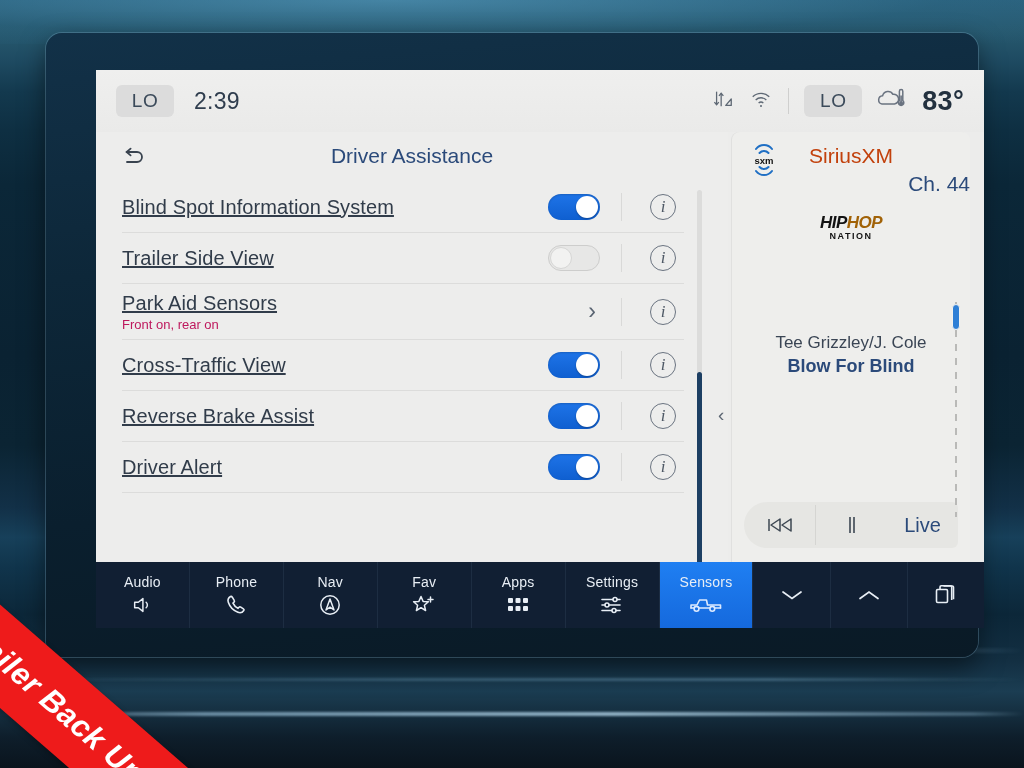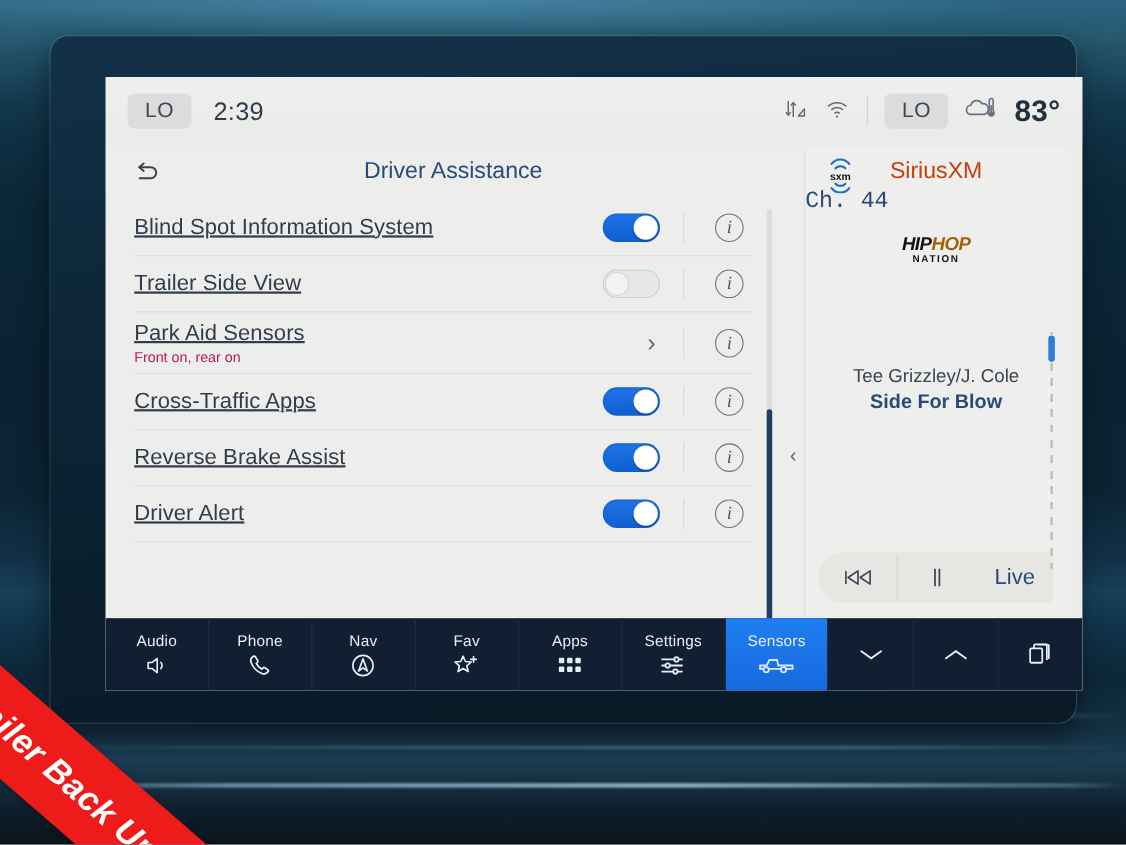--- a/index.html
+++ b/index.html
@@ -130,21 +130,21 @@
   }
 
   
   .media-pane {
     position: absolute; left: 636px; top: 62px; width: 238px; height: 430px;
     background: #eeeeec; border-radius: 8px 8px 0 0;
     box-shadow: -1px 0 0 rgba(0,0,0,.05);
   }
   .sxm-logo { position: absolute; left: 14px; top: 10px; width: 36px; height: 34px; }
   .media-title { padding-top: 12px; text-align: center; font-size: 21px; color: #c2410c; }
-  .media-ch { text-align: left; font-size: 21px; color: #2b4a7a; margin-top: 4px; font-family: Liberation Mono, monospace; }
+  .media-ch { text-align: right; font-size: 21px; color: #2b4a7a; margin-top: 4px; }
   .hiphop {
     margin: 18px auto 0; width: 86px; text-align: center; line-height: 1;
   }
   .hh-row1 { font-size: 17px; font-weight: 900; font-style: italic; letter-spacing: -.5px; }
   .hh-hip { color: #121212; }
   .hh-hop { color: #a16207; }
   .hh-row2 { font-size: 9px; font-weight: 700; color: #121212; letter-spacing: 1.5px; margin-top: 1px; }
   .media-artist { margin-top: 92px; text-align: center; font-size: 17px; color: #3a4554; }
   .media-track { text-align: center; font-size: 18px; color: #2b4a7a; font-weight: 600; margin-top: 3px; }
   .player {
@@ -285,21 +285,21 @@
               <div class="row-label">Park Aid Sensors</div>
               <div class="row-sub">Front on, rear on</div>
             </div>
             <div class="chev-right">›</div>
             <div class="row-div"></div>
             <div class="info-icon">i</div>
           </div>
 
           <div class="row">
             <div class="row-labelwrap">
-              <div class="row-label">Cross-Traffic Apps</div>
+              <div class="row-label">Cross-Traffic View</div>
             </div>
             <div class="toggle on">
                 <div class="knob"></div>
               </div>
             <div class="row-div"></div>
             <div class="info-icon">i</div>
           </div>
 
           <div class="row">
             <div class="row-labelwrap">
@@ -343,21 +343,21 @@
         </div>
         <div class="media-title">SiriusXM</div>
         <div class="media-ch">Ch. 44</div>
         <div class="hiphop">
           <div class="hh-row1">
             <span class="hh-hip">HIP</span><span class="hh-hop">HOP</span>
           </div>
           <div class="hh-row2">NATION</div>
         </div>
         <div class="media-artist">Tee Grizzley/J. Cole</div>
-        <div class="media-track">Side For Blow</div>
+        <div class="media-track">Blow For Blind</div>
 
         <div class="player">
           <div class="pbtn">
             <svg width="30" height="18" viewBox="0 0 30 18" fill="none" stroke="#3d4752" stroke-width="1.5" stroke-linejoin="round">
               <path d="M4 3 v12"></path>
               <path d="M15 3 L6 9 L15 15 Z"></path>
               <path d="M26 3 L17 9 L26 15 Z"></path>
             </svg>
           </div>
           <div class="pdiv"></div>

